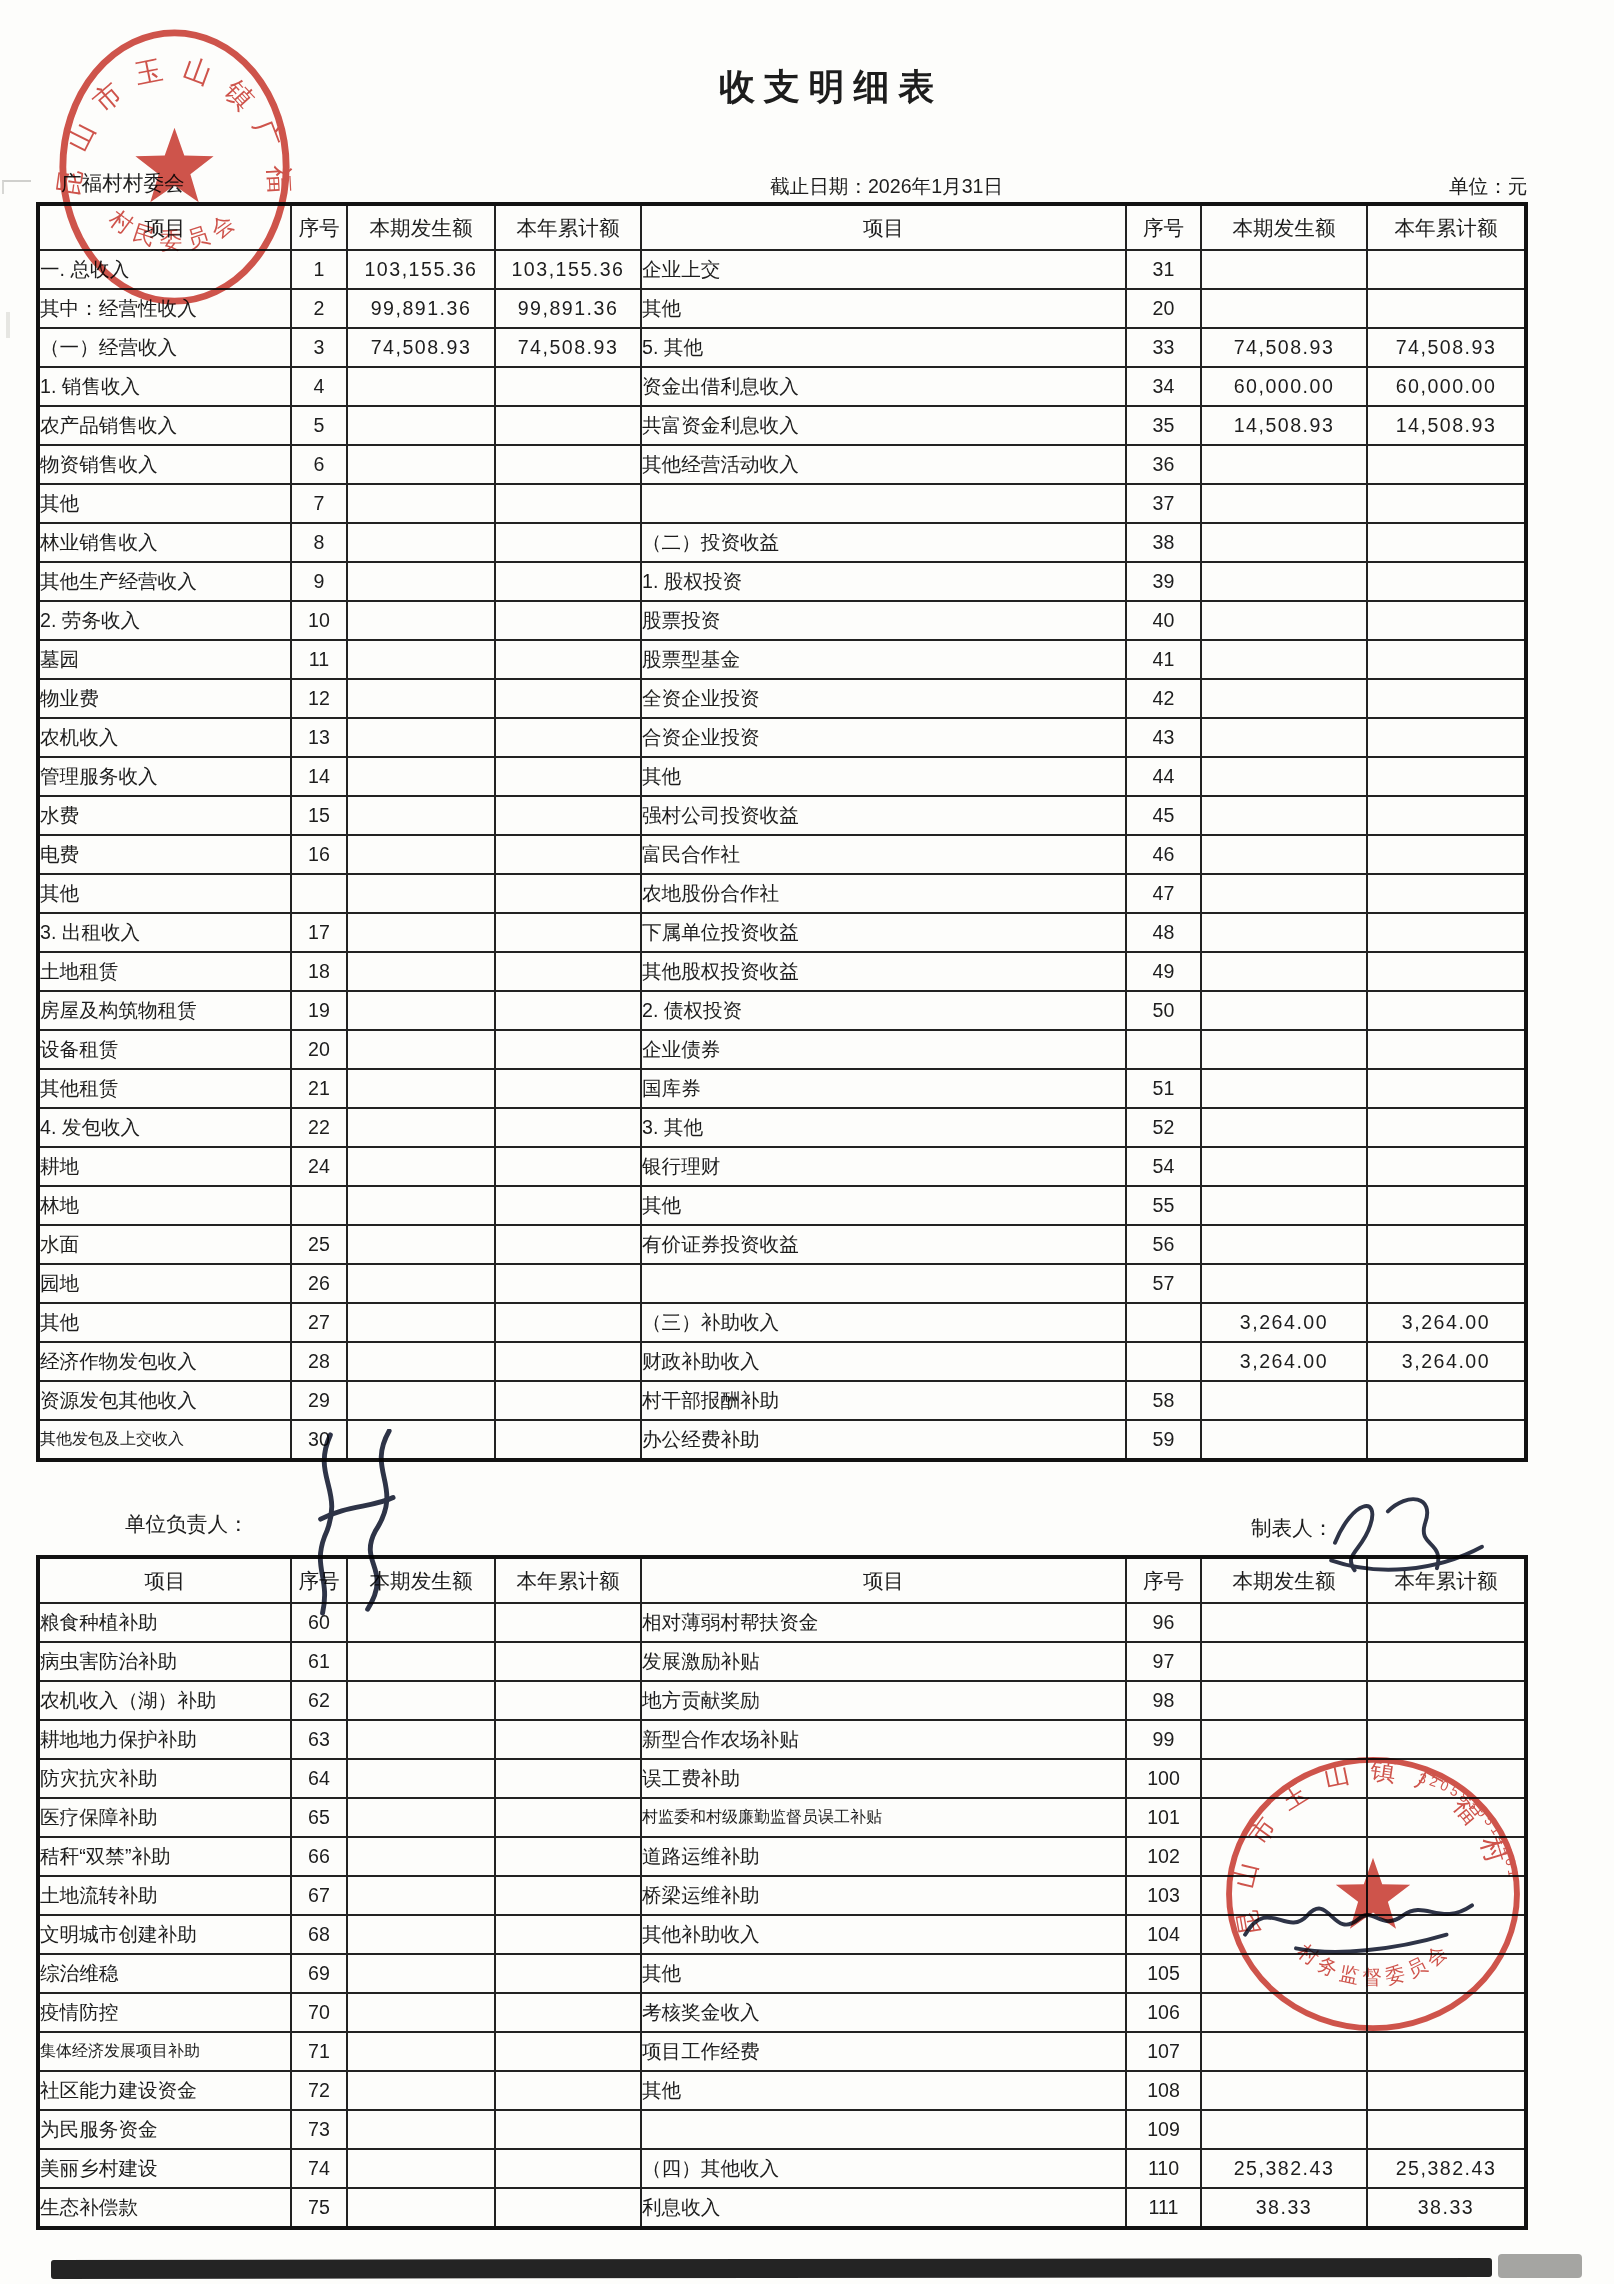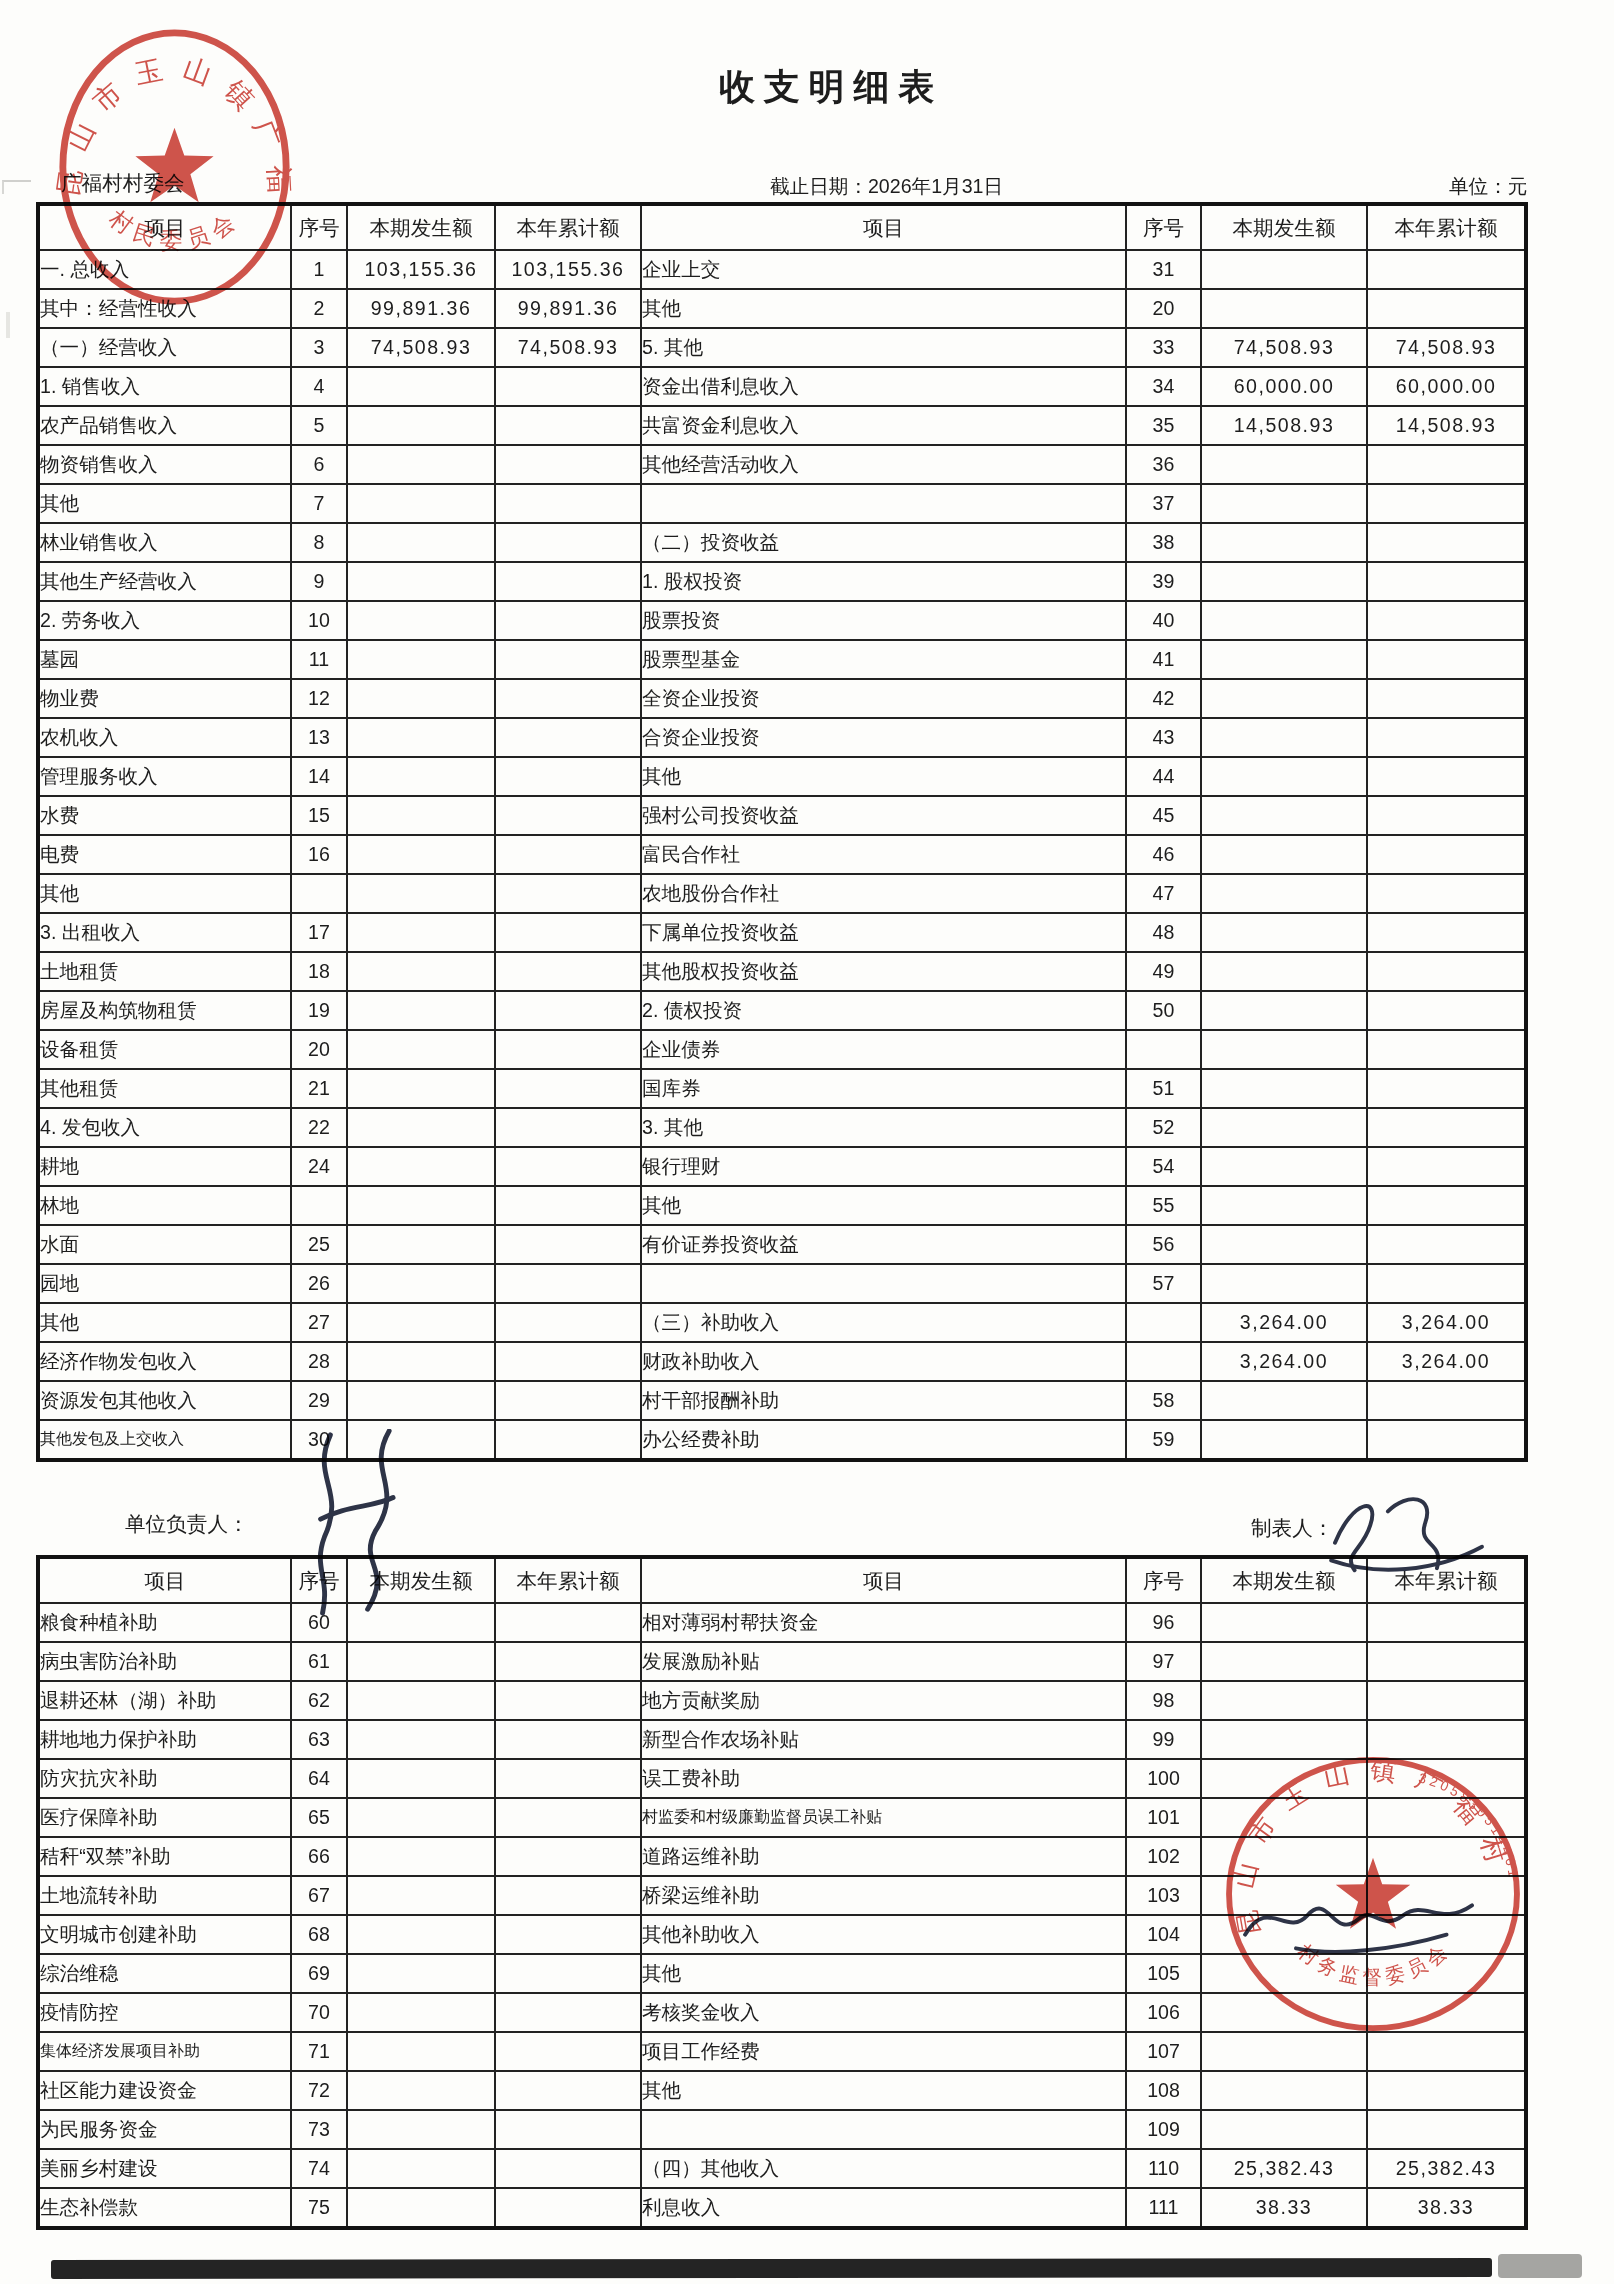--- a/index.html
+++ b/index.html
@@ -432,21 +432,21 @@
           <td class="item lind2">病虫害防治补助</td>
           <td class="num">61</td>
           <td class="amt"></td>
           <td class="amt"></td>
           <td class="item rind1">发展激励补贴</td>
           <td class="num">97</td>
           <td class="amt"></td>
           <td class="amt"></td>
         </tr>
         <tr>
-          <td class="item lind2">退耕还林（湖）补助</td>
+          <td class="item lind2">农机收入（湖）补助</td>
           <td class="num">62</td>
           <td class="amt"></td>
           <td class="amt"></td>
           <td class="item rind1">地方贡献奖励</td>
           <td class="num">98</td>
           <td class="amt"></td>
           <td class="amt"></td>
         </tr>
         <tr>
           <td class="item lind2">耕地地力保护补助</td>

